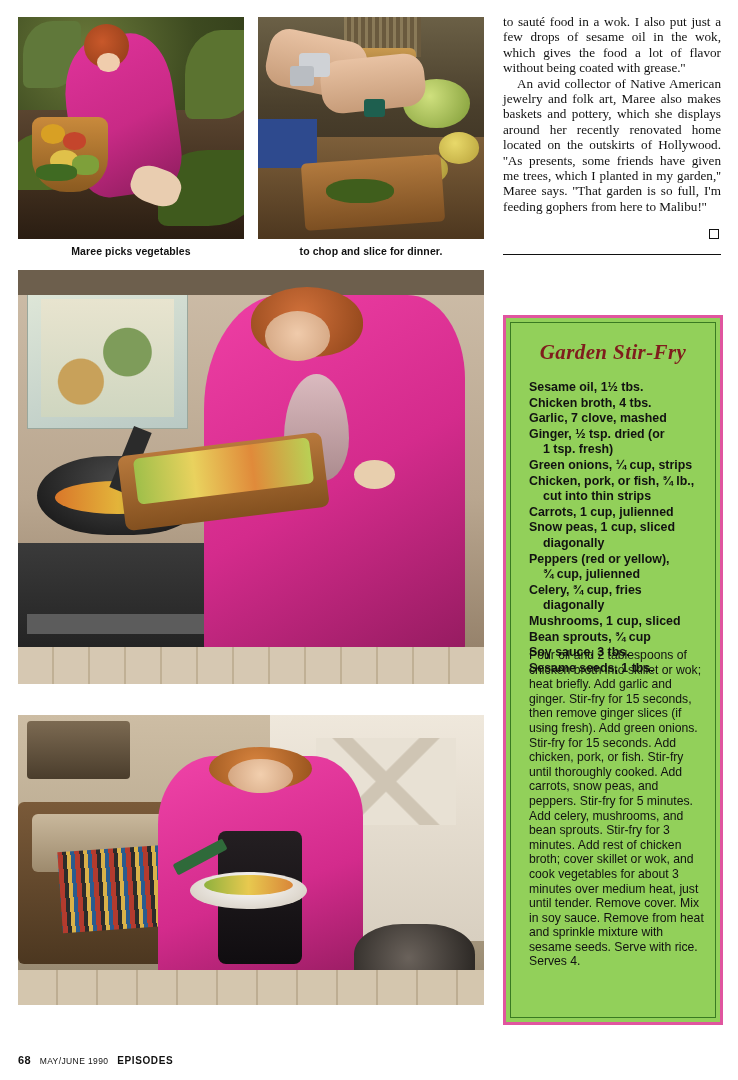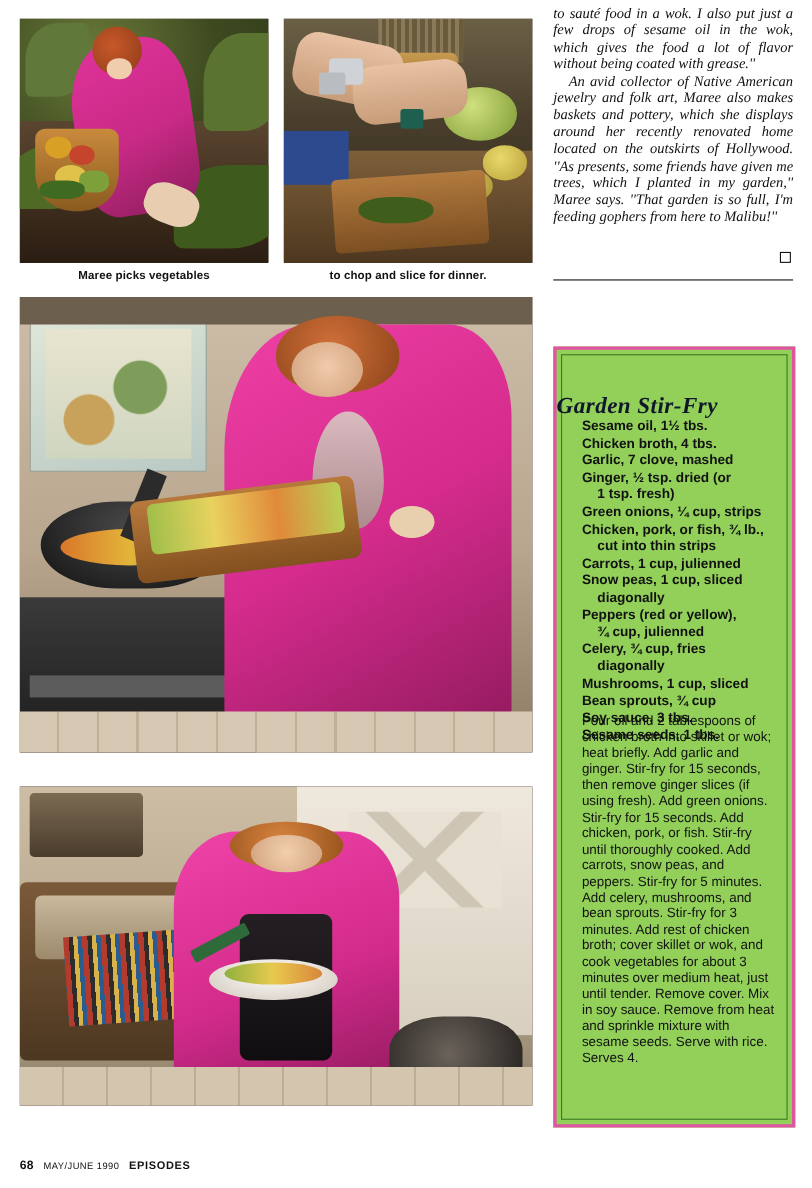--- a/index.html
+++ b/index.html
@@ -82,28 +82,27 @@
   .recipe-inner {
     position: absolute;
     inset: 4px;
     border: 1px solid #3a7a22;
     box-sizing: border-box;
   }
   .recipe-title {
     position: absolute;
     left: 0; right: 0;
     top: 22px;
-    text-align: left;
+    text-align: center;
     font-family: "Liberation Serif", serif;
     font-style: italic;
     font-weight: bold;
     font-size: 21px;
-    color: #0f172a;
+    color: #7f1d1d;
     letter-spacing: 0.4px;
-    margin-top: 16px;
   }
   .ingredients {
     position: absolute;
     left: 23px;
     right: 10px;
     top: 62px;
     font-family: "Liberation Sans", sans-serif;
     font-weight: bold;
     font-size: 12.4px;
     line-height: 15.6px;
@@ -276,21 +275,21 @@
       <div class="p2-greens"></div>
       <div class="p2-arm" style="left:4%; top:8%; width:44%; height:26%; transform:rotate(12deg);"></div>
       <div class="p2-arm" style="left:28%; top:18%; width:46%; height:24%; transform:rotate(-6deg);"></div>
       <div style="position:absolute; left:18%; top:16%; width:14%; height:11%; background:#cfd2d6; border-radius:4px;"></div>
       <div style="position:absolute; left:14%; top:22%; width:11%; height:9%; background:#b9bdc2; border-radius:3px;"></div>
       <div style="position:absolute; left:47%; top:37%; width:9%; height:8%; background:#1e5f4f; border-radius:3px;"></div>
     </div>
   </div>
   <div class="caption" style="left:258px; top:245px; width:226px;">to chop and slice for dinner.</div>
 
-  <div class="col-text" style="left:503px; top:4px; width:218px;font-style:italic;">
+  <div class="col-text" style="left:503px; top:14px; width:218px;">
     <p class="first">to sauté food in a wok. I also put just a few drops of sesame oil in the wok, which gives the food a lot of flavor without being coated with grease.''</p>
     <p>An avid collector of Native American jewelry and folk art, Maree also makes baskets and pottery, which she displays around her recently renovated home located on the outskirts of Hollywood. ''As presents, some friends have given me trees, which I planted in my garden,'' Maree says. ''That garden is so full, I'm feeding gophers from here to Malibu!''</p>
   </div>
   <span class="endmark" style="position:absolute; left:706px; top:229px;"></span>
 
   <div class="hrule" style="left:503px; top:254px; width:218px;"></div>
 
 
   <div class="photo" style="left:18px; top:270px; width:466px; height:414px;">
     <div class="ph-inner">

